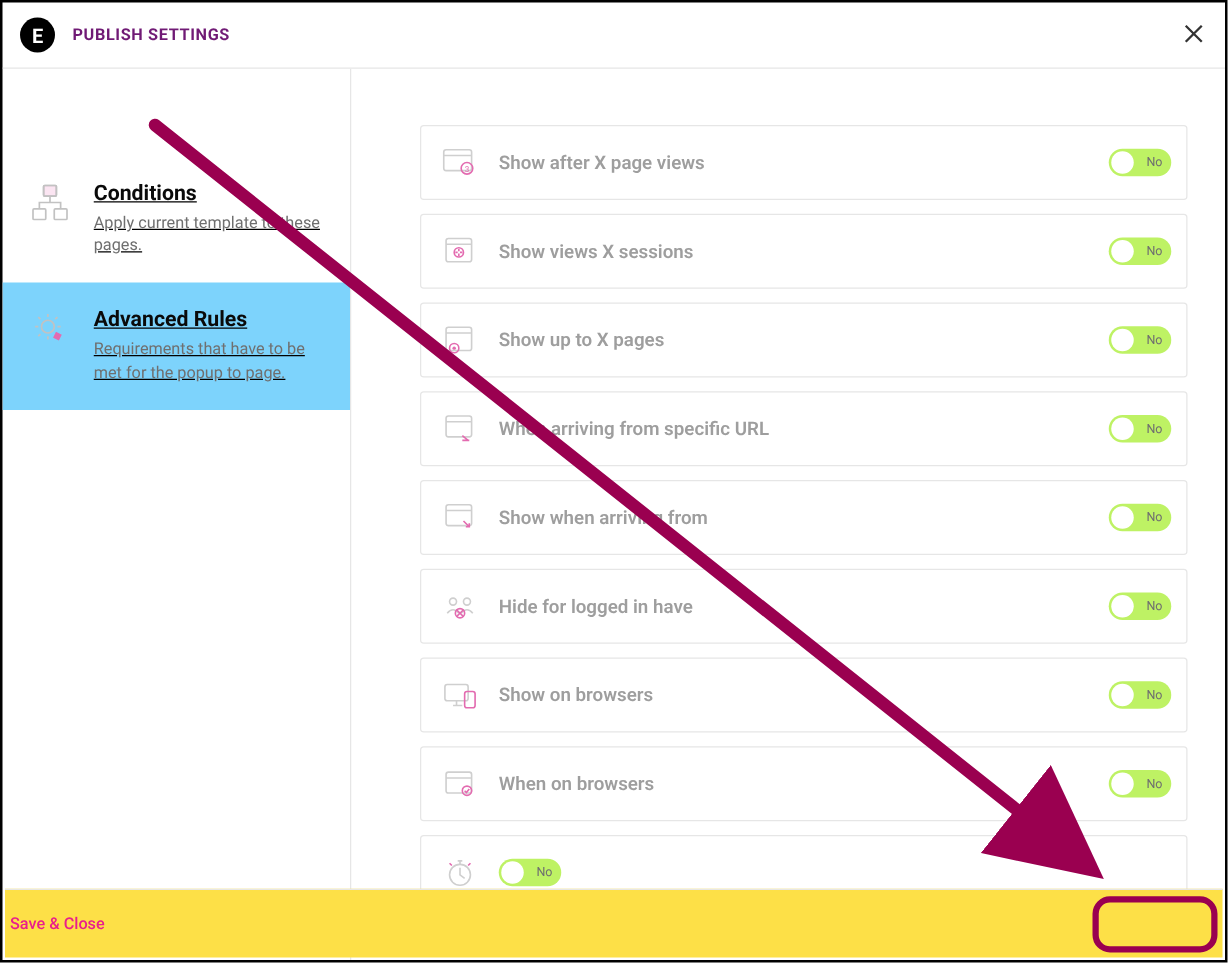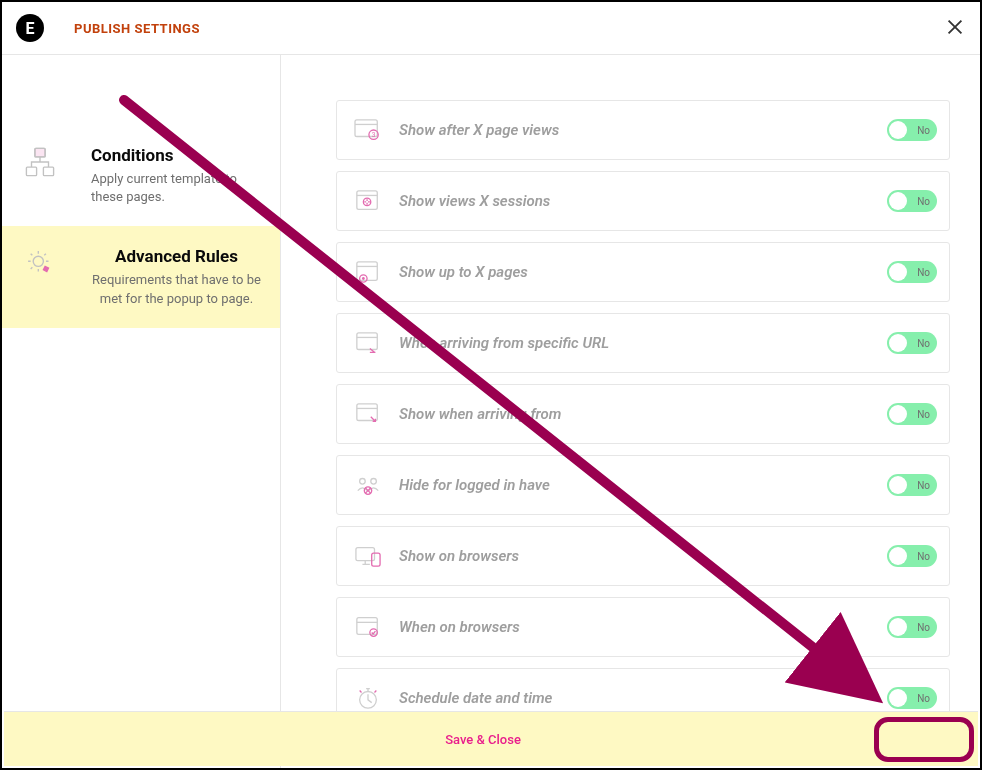--- a/index.html
+++ b/index.html
@@ -23,25 +23,25 @@
   .logo-circle {
     width: 28px; height: 28px;
     background: #000;
     border-radius: 50%;
     display: flex; align-items: center; justify-content: center;
     color: #fff;
     font-weight: 700;
     font-size: 16px;
   }
   .header-title {
-    margin-left: 30px;
+    margin-left: 14px;
     font-size: 13px;
     font-weight: 700;
     letter-spacing: 0.5px;
-    color: #c2410c;
+    color: #701a75;
   }
   .close-x {
     position: absolute;
     right: 14px; top: 14px;
     width: 22px; height: 22px;
     cursor: pointer;
     color: #333;
   }
   .close-x svg { width: 22px; height: 22px; }
   .main {
@@ -49,26 +49,26 @@
     height: calc(100% - 53px);
   }
   .sidebar {
     width: 279px;
     border-right: 1px solid #e6e6e6;
     padding-top: 70px;
   }
   .side-item {
     display: flex;
     padding: 20px 18px 20px 18px;
-    gap: 31px;
+    gap: 15px;
     cursor: pointer;
+    text-decoration: underline;
   }
   .side-item.active {
-    background: #fef9c3;
-    text-align: center;
+    background: #7dd3fc;
   }
   .side-icon {
     width: 40px;
     flex-shrink: 0;
     display: flex;
     align-items: flex-start;
     justify-content: center;
     color: #c2c2c2;
   }
   .side-icon svg { width: 34px; height: 34px; }
@@ -103,26 +103,25 @@
     align-items: center;
     justify-content: center;
     color: #cfcfcf;
   }
   .rule-icon svg { width: 30px; height: 26px; }
   .rule-label {
     flex: 1;
     font-size: 15px;
     font-weight: 600;
     color: #9e9e9e;
-    font-style: italic;
   }
   .toggle {
     display: flex;
     align-items: center;
-    background: #86efac;
+    background: #bef264;
     border-radius: 14px;
     width: 50px;
     height: 22px;
     padding: 2px;
     position: relative;
     cursor: pointer;
   }
   .toggle-knob {
     width: 18px; height: 18px;
     background: #fff;
@@ -134,23 +133,23 @@
     font-size: 10px;
     color: #6f6f6f;
   }
   .footer {
     position: absolute;
     bottom: 2px; left: 2px; right: 2px;
     height: 55px;
     border-top: 1px solid #e6e6e6;
     display: flex;
     align-items: center;
-    justify-content: center;
+    justify-content: flex-start;
     padding-right: 16px;
-    background: #fef9c3;
+    background: #fde047;
   }
   .save-btn {
     color: #e91e8c;
     font-size: 13px;
     font-weight: 500;
     cursor: pointer;
     padding: 6px 4px;
   }
   .annot-box {
     position: absolute;
@@ -347,21 +346,20 @@
 
     <div class="rule-row">
       <div class="rule-icon">
         <svg viewBox="0 0 32 28" fill="none" stroke="currentColor" stroke-width="1.4">
             <circle cx="16" cy="16" r="9"></circle>
             <path d="M16 10 v6 l4 3"></path>
             <path d="M14 4 h4 M16 4 v3"></path>
             <path d="M7 6 l2 2 M25 6 l-2 2" stroke="#e36bb0"></path>
           </svg>
       </div>
-      <div class="rule-label">Schedule date and time</div>
       <div class="toggle">
           <div class="toggle-knob"></div>
           <span class="toggle-text">No</span>
         </div>
     </div>
 
   </div>
 </div>
 
 <div class="footer">

